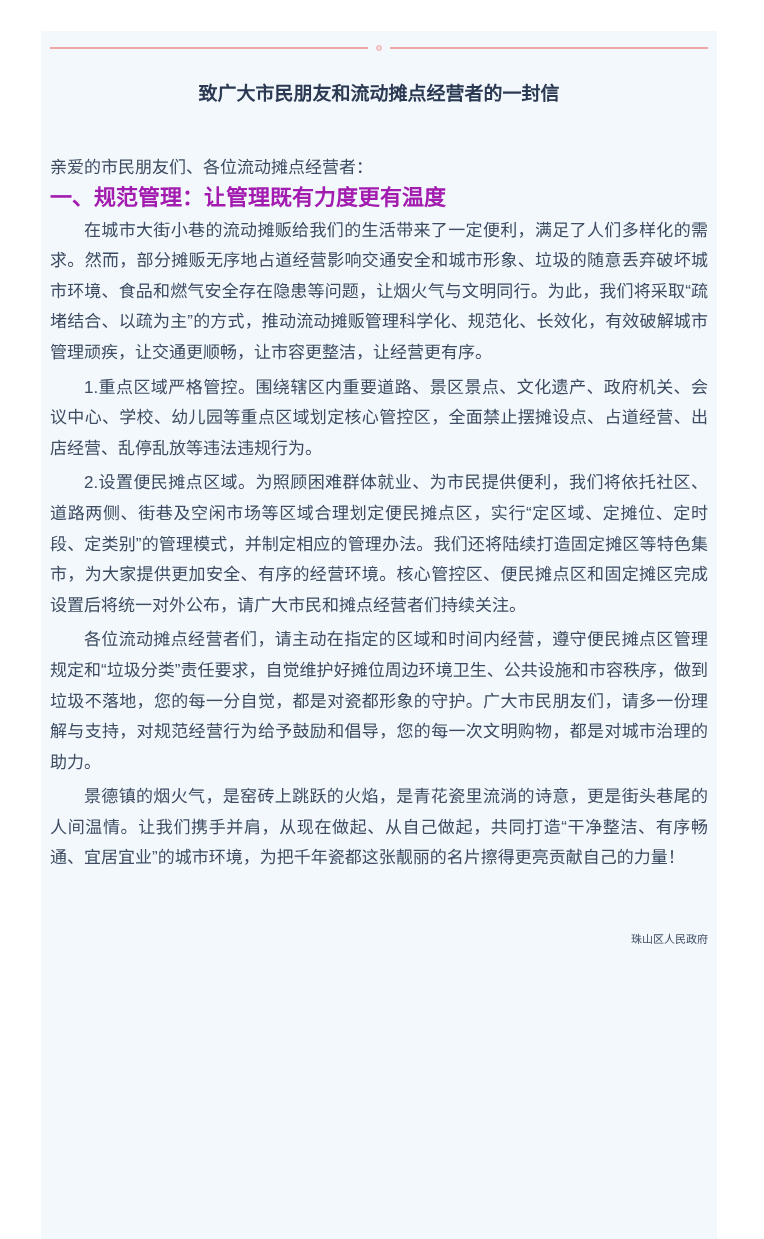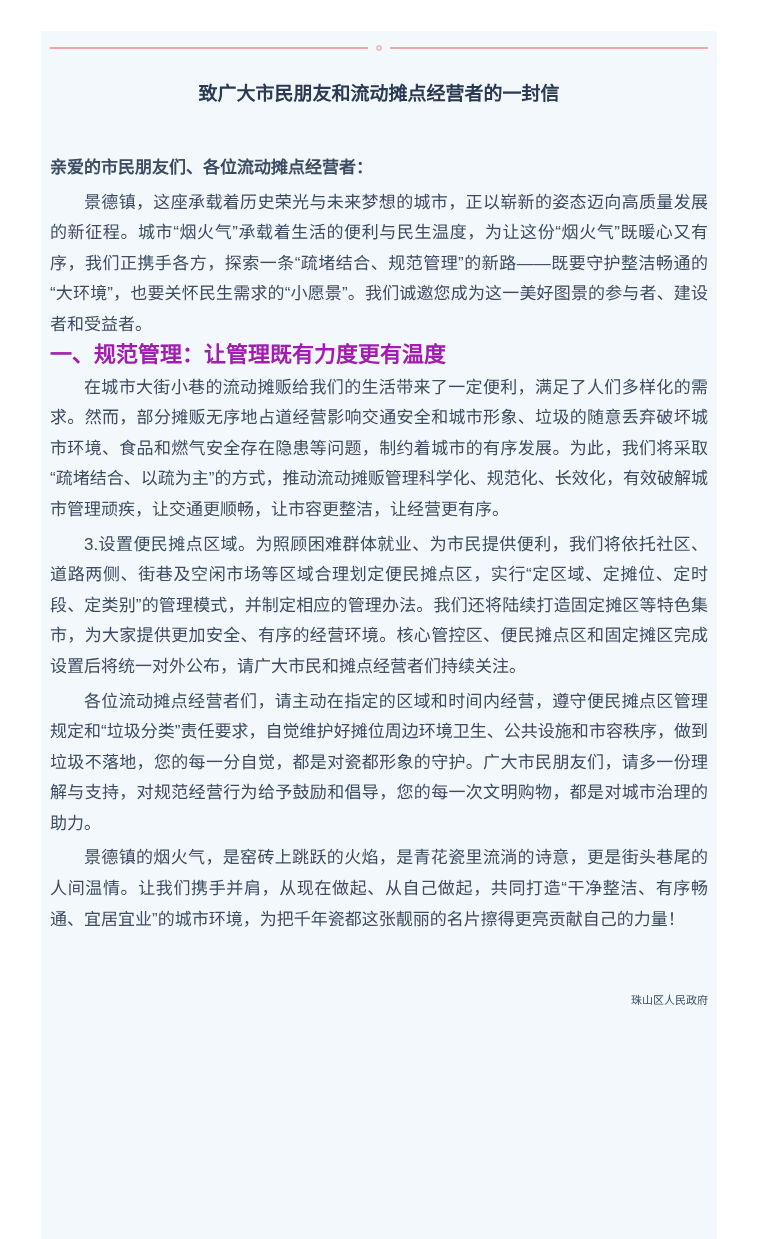--- a/index.html
+++ b/index.html
@@ -45,21 +45,20 @@
     font-size: 19px;
     font-weight: bold;
     line-height: 28px;
     color: #2b3a52;
   }
   .salutation {
     margin-top: 45px;
     font-size: 17px;
     line-height: 30.6px;
     color: #3d4c62;
-    font-weight: bold;
   }
   p.para {
     margin-top: 4px;
     font-size: 17px;
     line-height: 30.6px;
     color: #3d4c62;
     text-align: justify;
     text-indent: 2em;
   }
   h2.section-heading {
@@ -89,25 +88,25 @@
     <span class="ring"></span>
     <span class="line"></span>
   </div>
 
   <h1 class="title">
     <div>致广大市民朋友和流动摊点经营者的一封信</div>
   </h1>
 
   <p class="salutation">亲爱的市民朋友们、各位流动摊点经营者：</p>
 
-  <p class="para">景德镇，这座承载着历史荣光与未来梦想的城市，正以崭新的姿态迈向高质量发展的新征程。城市“烟火气”承载着生活的便利与民生温度，为让这份“烟火气”既暖心又有序，我们正携手各方，探索一条“疏堵结合、规范管理”的新路——既要守护整洁畅通的“大环境”，也要关怀民生需求的“小愿景”。我们诚邀您成为这一美好图景的参与者、建设者和受益者。</p>
 
   <h2 class="section-heading">一、规范管理：让管理既有力度更有温度</h2>
-  <p class="para">在城市大街小巷的流动摊贩给我们的生活带来了一定便利，满足了人们多样化的需求。然而，部分摊贩无序地占道经营影响交通安全和城市形象、垃圾的随意丢弃破坏城市环境、食品和燃气安全存在隐患等问题，制约着城市的有序发展。为此，我们将采取“疏堵结合、以疏为主”的方式，推动流动摊贩管理科学化、规范化、长效化，有效破解城市管理顽疾，让交通更顺畅，让市容更整洁，让经营更有序。</p>
+  <p class="para">在城市大街小巷的流动摊贩给我们的生活带来了一定便利，满足了人们多样化的需求。然而，部分摊贩无序地占道经营影响交通安全和城市形象、垃圾的随意丢弃破坏城市环境、食品和燃气安全存在隐患等问题，让烟火气与文明同行。为此，我们将采取“疏堵结合、以疏为主”的方式，推动流动摊贩管理科学化、规范化、长效化，有效破解城市管理顽疾，让交通更顺畅，让市容更整洁，让经营更有序。</p>
 
-  <p class="para">3.设置便民摊点区域。为照顾困难群体就业、为市民提供便利，我们将依托社区、道路两侧、街巷及空闲市场等区域合理划定便民摊点区，实行“定区域、定摊位、定时段、定类别”的管理模式，并制定相应的管理办法。我们还将陆续打造固定摊区等特色集市，为大家提供更加安全、有序的经营环境。核心管控区、便民摊点区和固定摊区完成设置后将统一对外公布，请广大市民和摊点经营者们持续关注。</p>
+  <p class="para">1.重点区域严格管控。围绕辖区内重要道路、景区景点、文化遗产、政府机关、会议中心、学校、幼儿园等重点区域划定核心管控区，全面禁止摆摊设点、占道经营、出店经营、乱停乱放等违法违规行为。</p>
+  <p class="para">2.设置便民摊点区域。为照顾困难群体就业、为市民提供便利，我们将依托社区、道路两侧、街巷及空闲市场等区域合理划定便民摊点区，实行“定区域、定摊位、定时段、定类别”的管理模式，并制定相应的管理办法。我们还将陆续打造固定摊区等特色集市，为大家提供更加安全、有序的经营环境。核心管控区、便民摊点区和固定摊区完成设置后将统一对外公布，请广大市民和摊点经营者们持续关注。</p>
 
   <p class="para">各位流动摊点经营者们，请主动在指定的区域和时间内经营，遵守便民摊点区管理规定和“垃圾分类”责任要求，自觉维护好摊位周边环境卫生、公共设施和市容秩序，做到垃圾不落地，您的每一分自觉，都是对瓷都形象的守护。广大市民朋友们，请多一份理解与支持，对规范经营行为给予鼓励和倡导，您的每一次文明购物，都是对城市治理的助力。</p>
   <p class="para">景德镇的烟火气，是窑砖上跳跃的火焰，是青花瓷里流淌的诗意，更是街头巷尾的人间温情。让我们携手并肩，从现在做起、从自己做起，共同打造“干净整洁、有序畅通、宜居宜业”的城市环境，为把千年瓷都这张靓丽的名片擦得更亮贡献自己的力量！</p>
 
   <p class="signature">珠山区人民政府</p>
 
 </div>
 
 </body></html>

